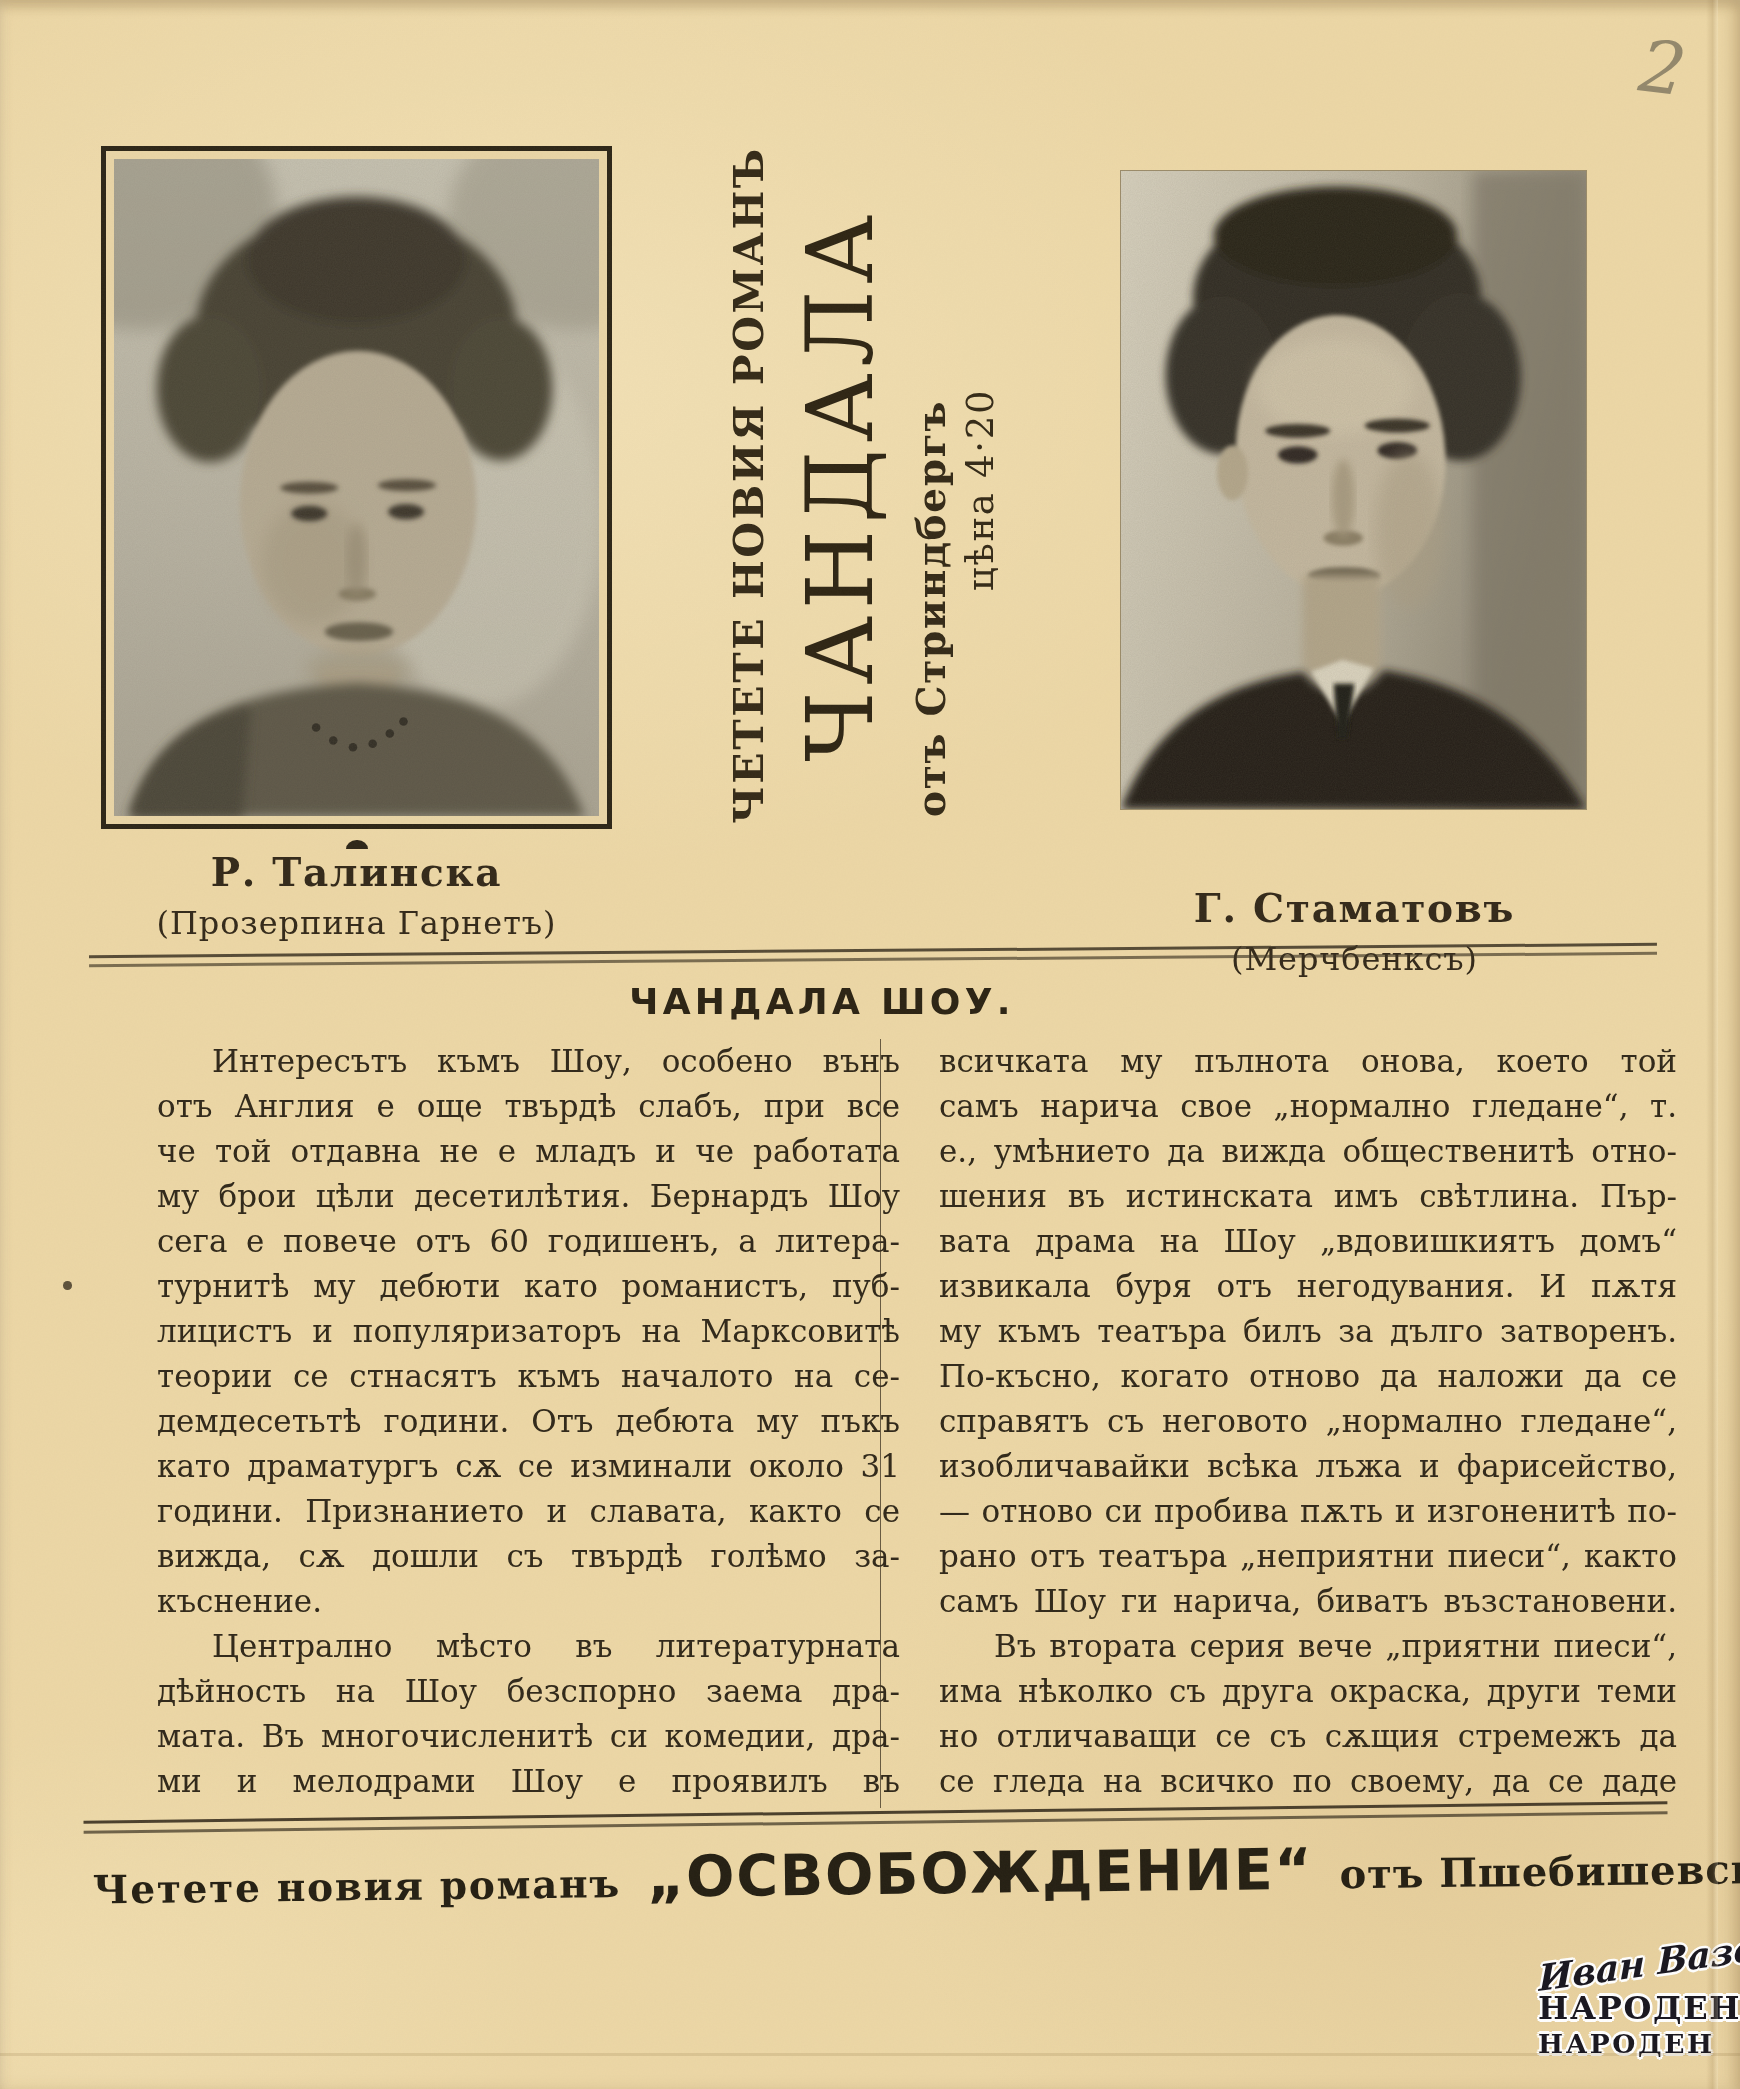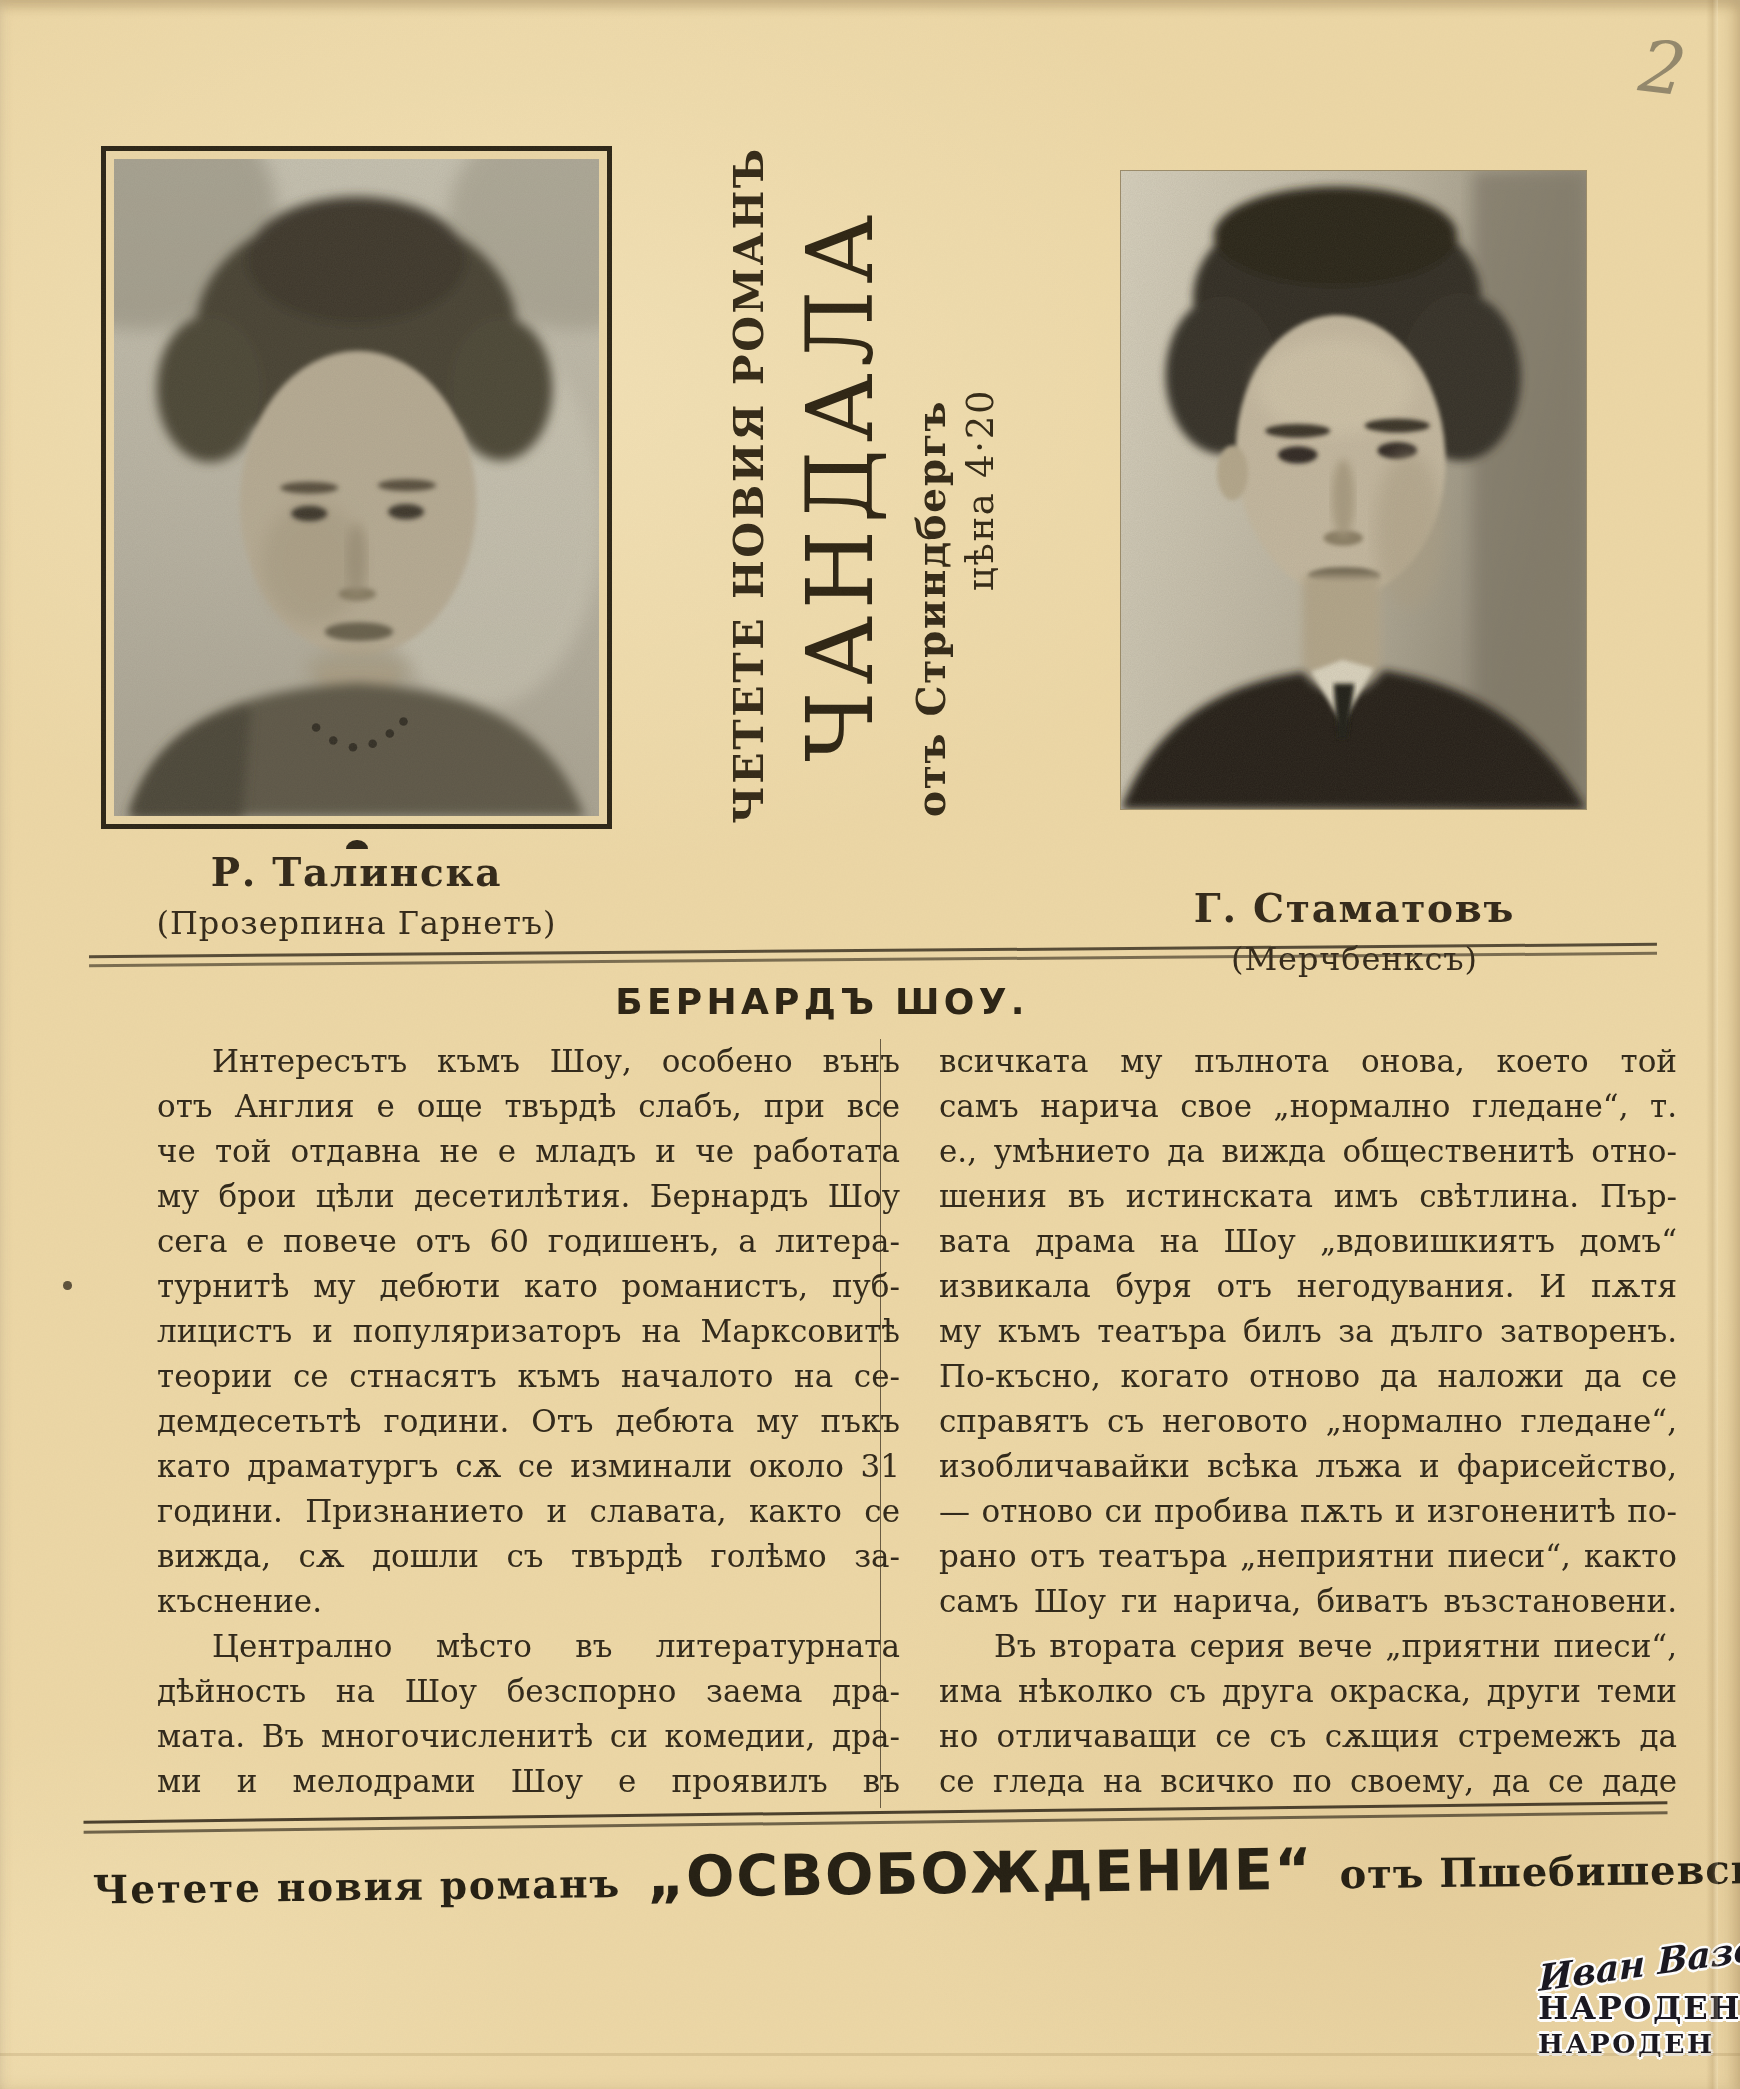--- a/index.html
+++ b/index.html
@@ -219,21 +219,21 @@
   <div class="caption caption-right">
     <div class="cap-name">Г. Стаматовъ</div>
     <div class="cap-role">(Мерчбенксъ)</div>
   </div>
 
   <div class="toprule">
     <div class="r"></div>
     <div class="r"></div>
   </div>
 
-  <h1 class="article-title">БЕРНАРДЪ ШОУ.</h1>
+  <h1 class="article-title">ЧАНДАЛА ШОУ.</h1>
 
   <div class="col col-left">
       <div class="tline indent">Интересътъ къмъ Шоу, особено вънъ</div>
       <div class="tline">отъ Англия е още твърдѣ слабъ, при все</div>
       <div class="tline">че той отдавна не е младъ и че работата</div>
       <div class="tline">му брои цѣли десетилѣтия. Бернардъ Шоу</div>
       <div class="tline">сега е повече отъ 60 годишенъ, а литера-</div>
       <div class="tline">турнитѣ му дебюти като романистъ, пуб-</div>
       <div class="tline">лицистъ и популяризаторъ на Марксовитѣ</div>
       <div class="tline">теории се стнасятъ къмъ началото на се-</div>

